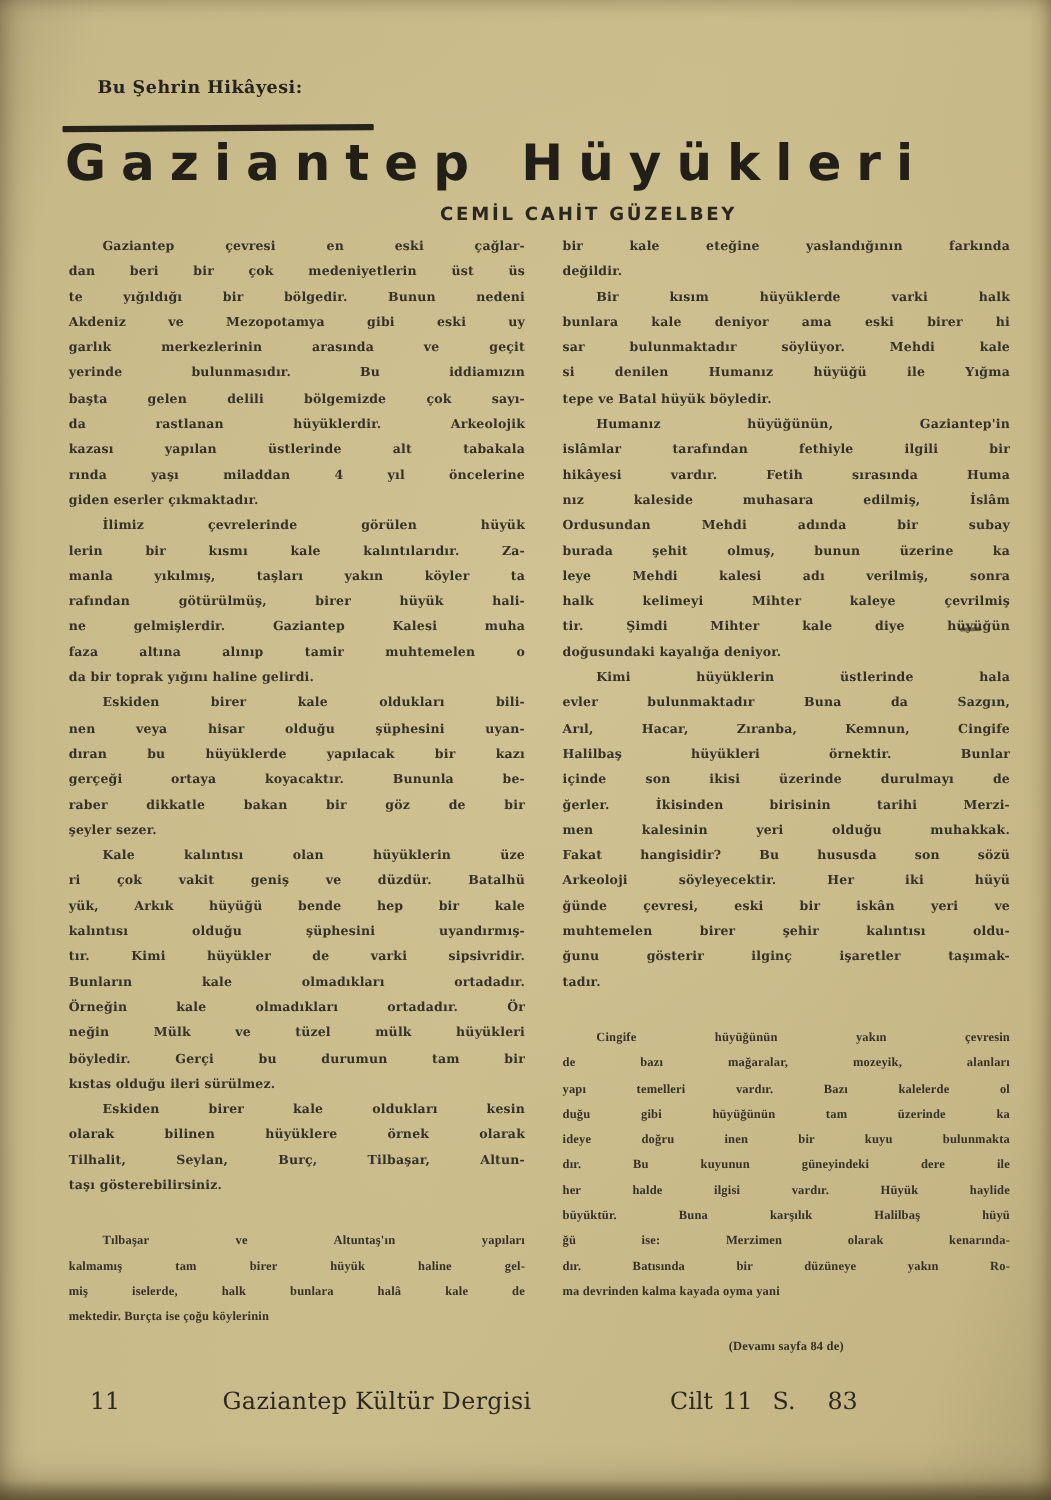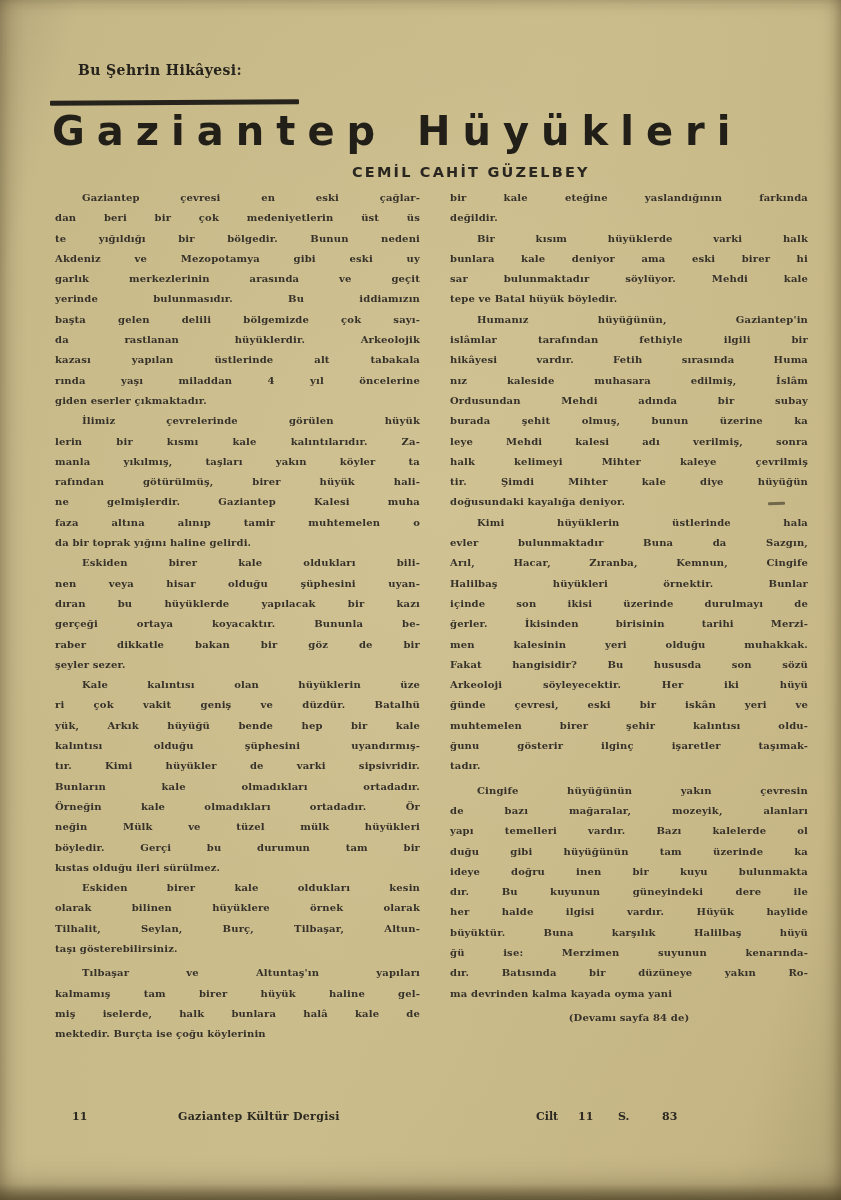--- a/index.html
+++ b/index.html
@@ -42,35 +42,35 @@
     color:#2a2720;
   }
   .col{
     position:absolute;top:188px;
     font-size:10px;line-height:20.3px;font-weight:700;
     color:#36322a;
   }
   .col.left{left:55px;width:365px;}
   .col.right{left:450px;width:358px;}
   .para{margin:0;}
-  .para.gap{margin-top:4px;}
+  .para.gap{margin-top:24px;font-family:Liberation Serif, serif;}
   .ln{
     text-align:justify;text-align-last:justify;
     letter-spacing:.15px;
   }
   .ln.last{text-align-last:left;}
   .ln.indent{text-indent:27px;}
   .ln.center{text-align:center;text-align-last:center;}
   .margin-mark{
     position:absolute;left:768px;top:502px;width:17px;height:3px;
     background:rgba(55,48,32,.6);transform:rotate(-2deg);border-radius:1px;
   }
   .footer{
     position:absolute;left:0;top:1110px;width:841px;height:24px;
-    font-size:11px;font-weight:700;color:#2c2921;
+    font-size:19px;font-weight:400;color:#2c2921;
   }
   .footer span{position:absolute;white-space:nowrap;}
   .f-issue{left:72px;}
   .f-journal{left:178px;letter-spacing:.3px;text-align:center;}
   .f-vol-label{left:536px;}
   .f-vol-num{left:578px;}
   .f-page-label{left:618px;}
   .f-page-num{left:662px;}
   .bottom-shadow{
     position:absolute;left:0;bottom:0;width:841px;height:16px;
@@ -147,20 +147,21 @@
     </div>
   <div class="col right">
       <div class="para">
         <div class="ln">bir kale eteğine yaslandığının farkında</div>
         <div class="ln last">değildir.</div>
       </div>
       <div class="para">
         <div class="ln indent">Bir kısım hüyüklerde varki halk</div>
         <div class="ln">bunlara kale deniyor ama eski birer hi</div>
         <div class="ln">sar bulunmaktadır söylüyor. Mehdi kale</div>
+        <div class="ln">si denilen Humanız hüyüğü ile Yığma</div>
         <div class="ln last">tepe ve Batal hüyük böyledir.</div>
       </div>
       <div class="para">
         <div class="ln indent">Humanız hüyüğünün, Gaziantep'in</div>
         <div class="ln">islâmlar tarafından fethiyle ilgili bir</div>
         <div class="ln">hikâyesi vardır. Fetih sırasında Huma</div>
         <div class="ln">nız kaleside muhasara edilmiş, İslâm</div>
         <div class="ln">Ordusundan Mehdi adında bir subay</div>
         <div class="ln">burada şehit olmuş, bunun üzerine ka</div>
         <div class="ln">leye Mehdi kalesi adı verilmiş, sonra</div>
@@ -185,21 +186,21 @@
       </div>
       <div class="para gap">
         <div class="ln indent">Cingife hüyüğünün yakın çevresin</div>
         <div class="ln">de bazı mağaralar, mozeyik, alanları</div>
         <div class="ln">yapı temelleri vardır. Bazı kalelerde ol</div>
         <div class="ln">duğu gibi hüyüğünün tam üzerinde ka</div>
         <div class="ln">ideye doğru inen bir kuyu bulunmakta</div>
         <div class="ln">dır. Bu kuyunun güneyindeki dere ile</div>
         <div class="ln">her halde ilgisi vardır. Hüyük haylide</div>
         <div class="ln">büyüktür. Buna karşılık Halilbaş hüyü</div>
-        <div class="ln">ğü ise: Merzimen suyunun kenarında-</div>
+        <div class="ln">ğü ise: Merzimen olarak kenarında-</div>
         <div class="ln">dır. Batısında bir düzüneye yakın Ro-</div>
         <div class="ln last">ma devrinden kalma kayada oyma yani</div>
       </div>
       <div class="para gap">
         <div class="ln last center">(Devamı sayfa 84 de)</div>
       </div>
     </div>
 
   <div class="margin-mark"></div>
 

